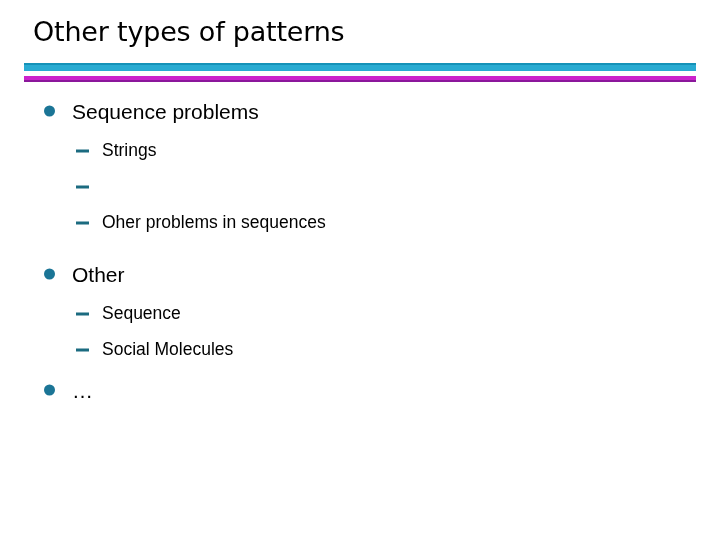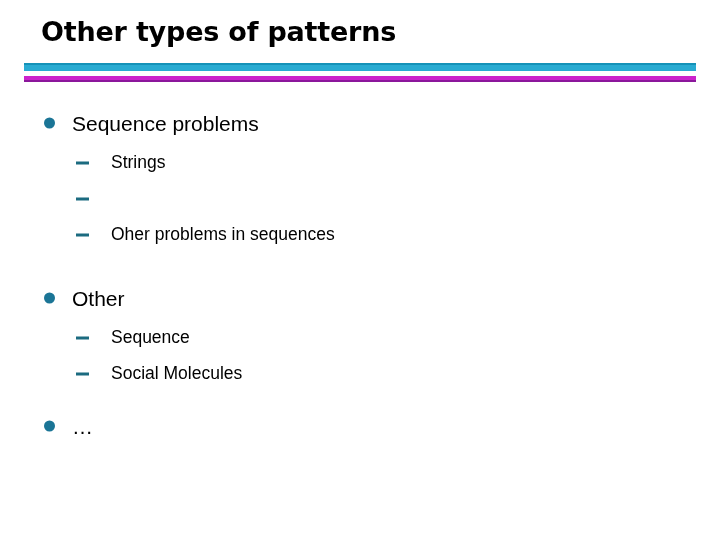--- a/index.html
+++ b/index.html
@@ -24,25 +24,24 @@
     box-sizing: border-box;
   }
 
   
   .slide-title {
     position: absolute;
     left: 33px;
     top: 16px;
     font-family: "DejaVu Sans", sans-serif;
     font-size: 27px;
-    font-weight: bold;
+    font-weight: normal;
     letter-spacing: -0.2px;
     color: #000000;
     white-space: nowrap;
-    margin-left: 8px;
   }
 
   
   .divider {
     position: absolute;
     left: 24px;
     top: 63px;
     width: 672px;
     height: 19px;
   }
@@ -74,21 +73,20 @@
     top: 92px;
     width: 720px;
   }
 
   .l1-item {
     position: relative;
     height: 38px;
     padding-left: 72px;
     display: flex;
     align-items: center;
-    margin-top: 12px;
   }
   .l1-bullet {
     position: absolute;
     left: 44px;
     top: 50%;
     transform: translateY(-50%);
     width: 11px;
     height: 11px;
     border-radius: 50%;
     background: #1b7596;
@@ -120,21 +118,20 @@
     width: 13px;
     height: 3px;
     background: #1b6b80;
   }
   .l2-text {
     font-size: 17.5px;
     font-weight: normal;
     color: #000000;
     line-height: 1;
     white-space: nowrap;
-    margin-left: 9px;
   }
 
   .group-gap {
     height: 3px;
   }
   .group-gap-big {
     height: 14px;
   }
 </style>
 </head>

